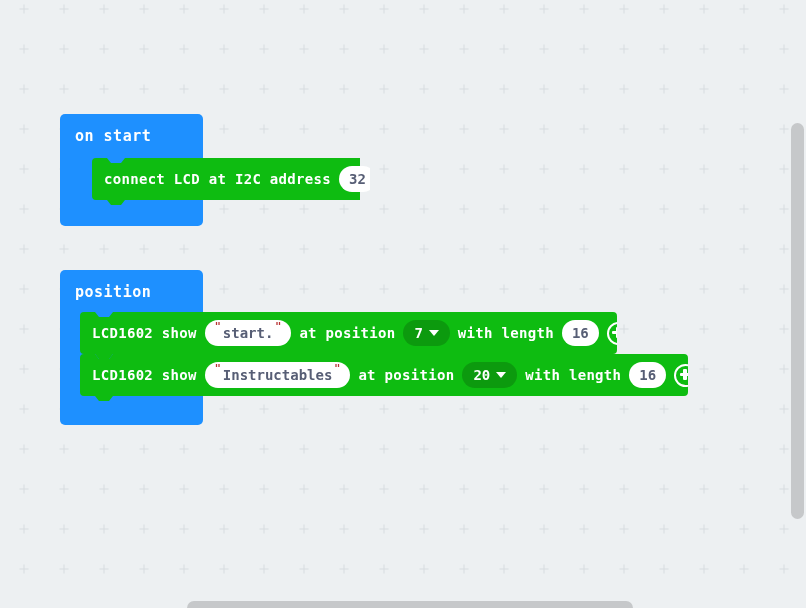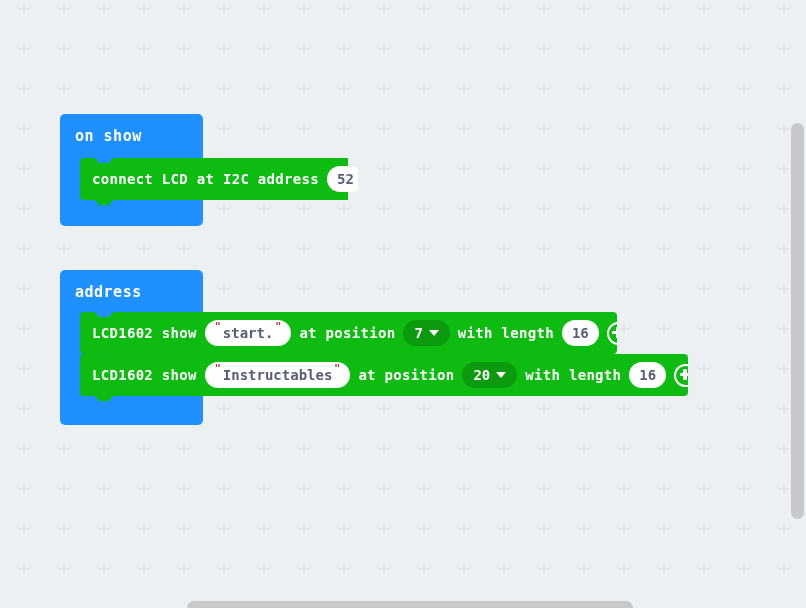--- a/index.html
+++ b/index.html
@@ -14,21 +14,21 @@
 
   
   .container-block { position:absolute; background:#1e90ff; border-radius:5px; }
   .block-onstart { left:60px; top:114px; width:143px; height:112px; }
   .block-forever { left:60px; top:270px; width:143px; height:155px; }
   .hat-label { color:#fff; font-size:15px; font-weight:600; padding:13px 0 0 15px; letter-spacing:0.5px; }
 
   
   .stmt { position:absolute; background:#0ebc11; display:flex; align-items:center;
           height:47px; padding:0 10px 5px 12px; color:#fff; font-size:14px; font-weight:600; gap:8px; }
-  .stmt-connect { left:80px; top:158px; width:268px;
+  .stmt-connect { left:92px; top:158px; width:268px;
     clip-path: path("M 0 4 Q 0 0 4 0 L 15 0 L 19 5 L 29 5 L 33 0 L 274 0 Q 278 0 278 4 L 278 38 Q 278 42 274 42 L 33 42 L 29 47 L 19 47 L 15 42 L 4 42 Q 0 42 0 38 Z"); }
   .stmt-row1 { left:80px; top:312px; width:537px;
     clip-path: path("M 0 4 Q 0 0 4 0 L 15 0 L 19 5 L 29 5 L 33 0 L 533 0 Q 537 0 537 4 L 537 38 Q 537 42 533 42 L 33 42 L 29 47 L 19 47 L 15 42 L 4 42 Q 0 42 0 38 Z"); }
   .stmt-row2 { left:80px; top:354px; width:608px;
     clip-path: path("M 0 4 Q 0 0 4 0 L 15 0 L 19 5 L 29 5 L 33 0 L 604 0 Q 608 0 608 4 L 608 38 Q 608 42 604 42 L 33 42 L 29 47 L 19 47 L 15 42 L 4 42 Q 0 42 0 38 Z"); }
 
   .lbl { white-space:nowrap; letter-spacing:0.3px; }
 
   .pill { display:inline-flex; align-items:center; justify-content:center;
           background:#fff; color:#575e75; border-radius:13px; height:26px;
@@ -353,29 +353,29 @@
       <div class="cross" style="left: 544px; top: 569px;"></div>
       <div class="cross" style="left: 584px; top: 569px;"></div>
       <div class="cross" style="left: 624px; top: 569px;"></div>
       <div class="cross" style="left: 664px; top: 569px;"></div>
       <div class="cross" style="left: 704px; top: 569px;"></div>
       <div class="cross" style="left: 744px; top: 569px;"></div>
       <div class="cross" style="left: 784px; top: 569px;"></div>
     </div>
 
   <div class="container-block block-onstart">
-    <div class="hat-label">on show</div>
+    <div class="hat-label">on start</div>
   </div>
   <div class="stmt stmt-connect">
     <span class="lbl">connect LCD at I2C address</span>
-    <span class="pill">52</span>
+    <span class="pill">32</span>
   </div>
 
   <div class="container-block block-forever">
-    <div class="hat-label">address</div>
+    <div class="hat-label">position</div>
   </div>
 
   <div class="stmt stmt-row1">
     <span class="lbl">LCD1602 show</span>
     <span class="pill">
       <span class="q">"</span>
       <span class="tv">start.</span>
       <span class="q">"</span>
     </span>
     <span class="lbl">at position</span>

